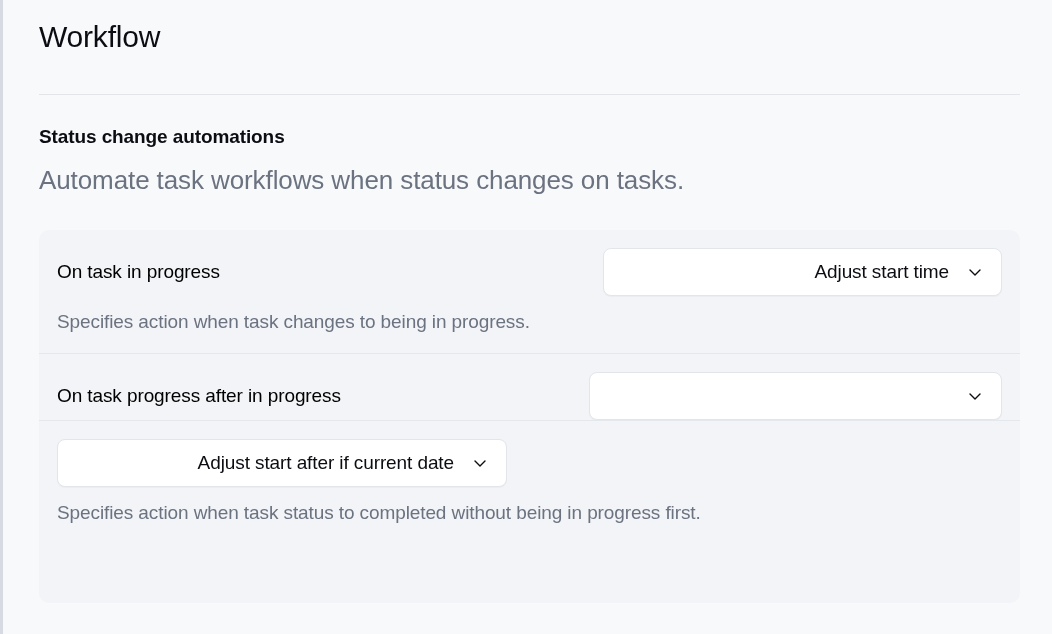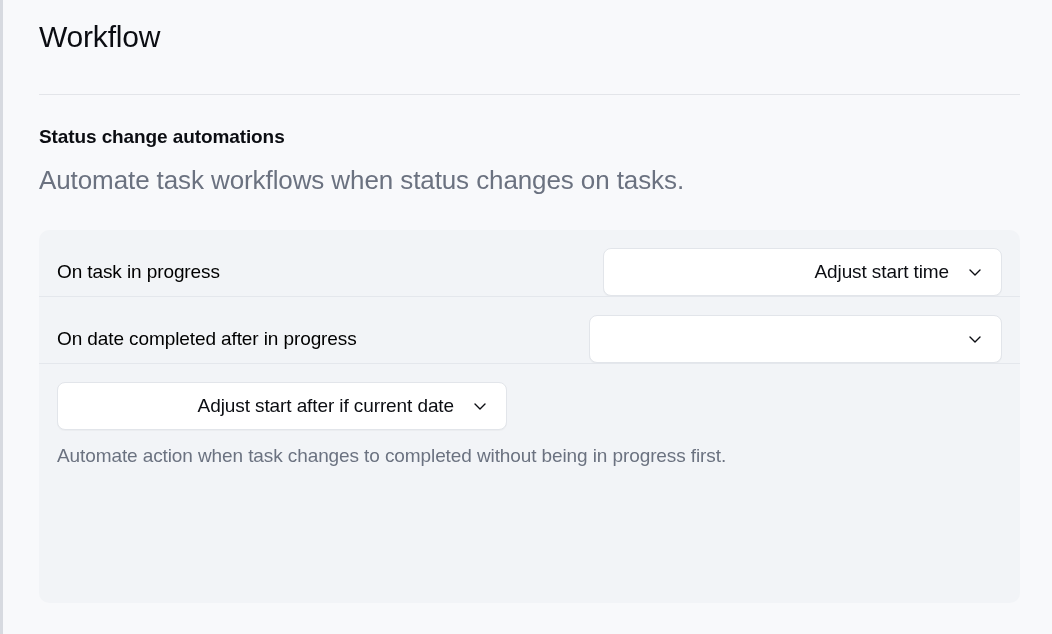--- a/index.html
+++ b/index.html
@@ -184,25 +184,26 @@
         <span class="row-label">On task in progress</span>
         <div class="select">
           <span class="select-value">Adjust start time</span>
           <span class="chevron">
             <svg width="20" height="20" viewBox="0 0 20 20" fill="none" stroke="#0b0d12" stroke-width="1.4" stroke-linecap="round" stroke-linejoin="round">
               <path d="M5 8 L10 13 L15 8"></path>
             </svg>
           </span>
         </div>
       </div>
+      <div class="row-desc">Specifies action when task changes to being in progress.</div>
     </div>
 
     <div class="row">
       <div class="row-top">
-        <span class="row-label">On date completed after in progress</span>
+        <span class="row-label">On task progress after in progress</span>
         <div class="select">
           <span class="chevron">
             <svg width="20" height="20" viewBox="0 0 20 20" fill="none" stroke="#0b0d12" stroke-width="1.4" stroke-linecap="round" stroke-linejoin="round">
               <path d="M5 8 L10 13 L15 8"></path>
             </svg>
           </span>
         </div>
       </div>
     </div>
 
@@ -210,17 +211,17 @@
       <div class="row-top">
         <div class="select">
           <span class="select-value">Adjust start after if current date</span>
           <span class="chevron">
             <svg width="20" height="20" viewBox="0 0 20 20" fill="none" stroke="#0b0d12" stroke-width="1.4" stroke-linecap="round" stroke-linejoin="round">
               <path d="M5 8 L10 13 L15 8"></path>
             </svg>
           </span>
         </div>
       </div>
-      <div class="row-desc">Automate action when task changes to completed without being in progress first.</div>
+      <div class="row-desc">Specifies action when task status to completed without being in progress first.</div>
     </div>
 
   </div>
 </div>
 
 </body></html>

